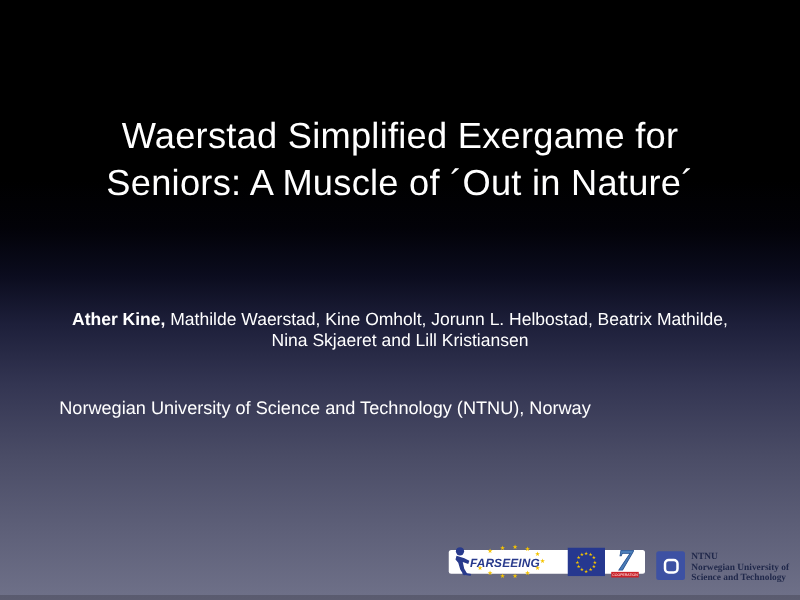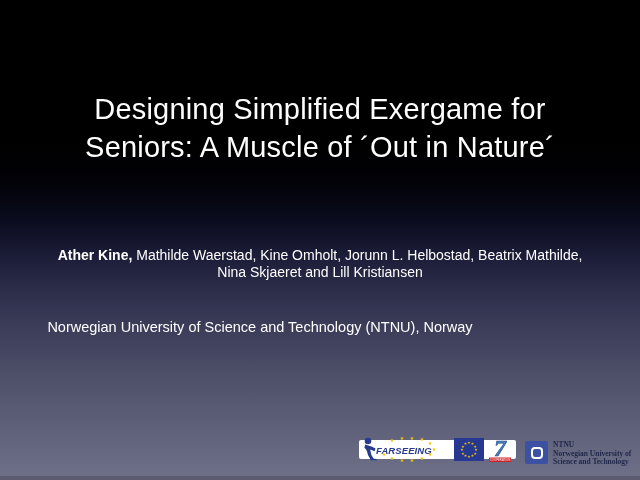--- a/index.html
+++ b/index.html
@@ -110,21 +110,21 @@
     line-height: 8.5px;
     color: #20284a;
   }
 </style>
 </head>
 <body>
 
 <div class="slide">
 
   <div class="title">
-    <div class="title-line">Designing Simplified Exergame for</div>
+    <div class="title-line">Waerstad Simplified Exergame for</div>
     <div class="title-line">Seniors: A Muscle of ´Out in Nature´</div>
   </div>
 
   <div class="authors"><span class="lead">Ather Kine,</span><span> Mathilde Waerstad, Kine Omholt, Jorunn L. Helbostad, Beatrix Mathilde, Nina Skjaeret and Lill Kristiansen</span></div>
 
   <div class="affiliation">Norwegian University of Science and Technology (NTNU), Norway</div>
 
   <div class="logo-box">
 
     <svg width="88" height="30" viewBox="0 0 88 30">

